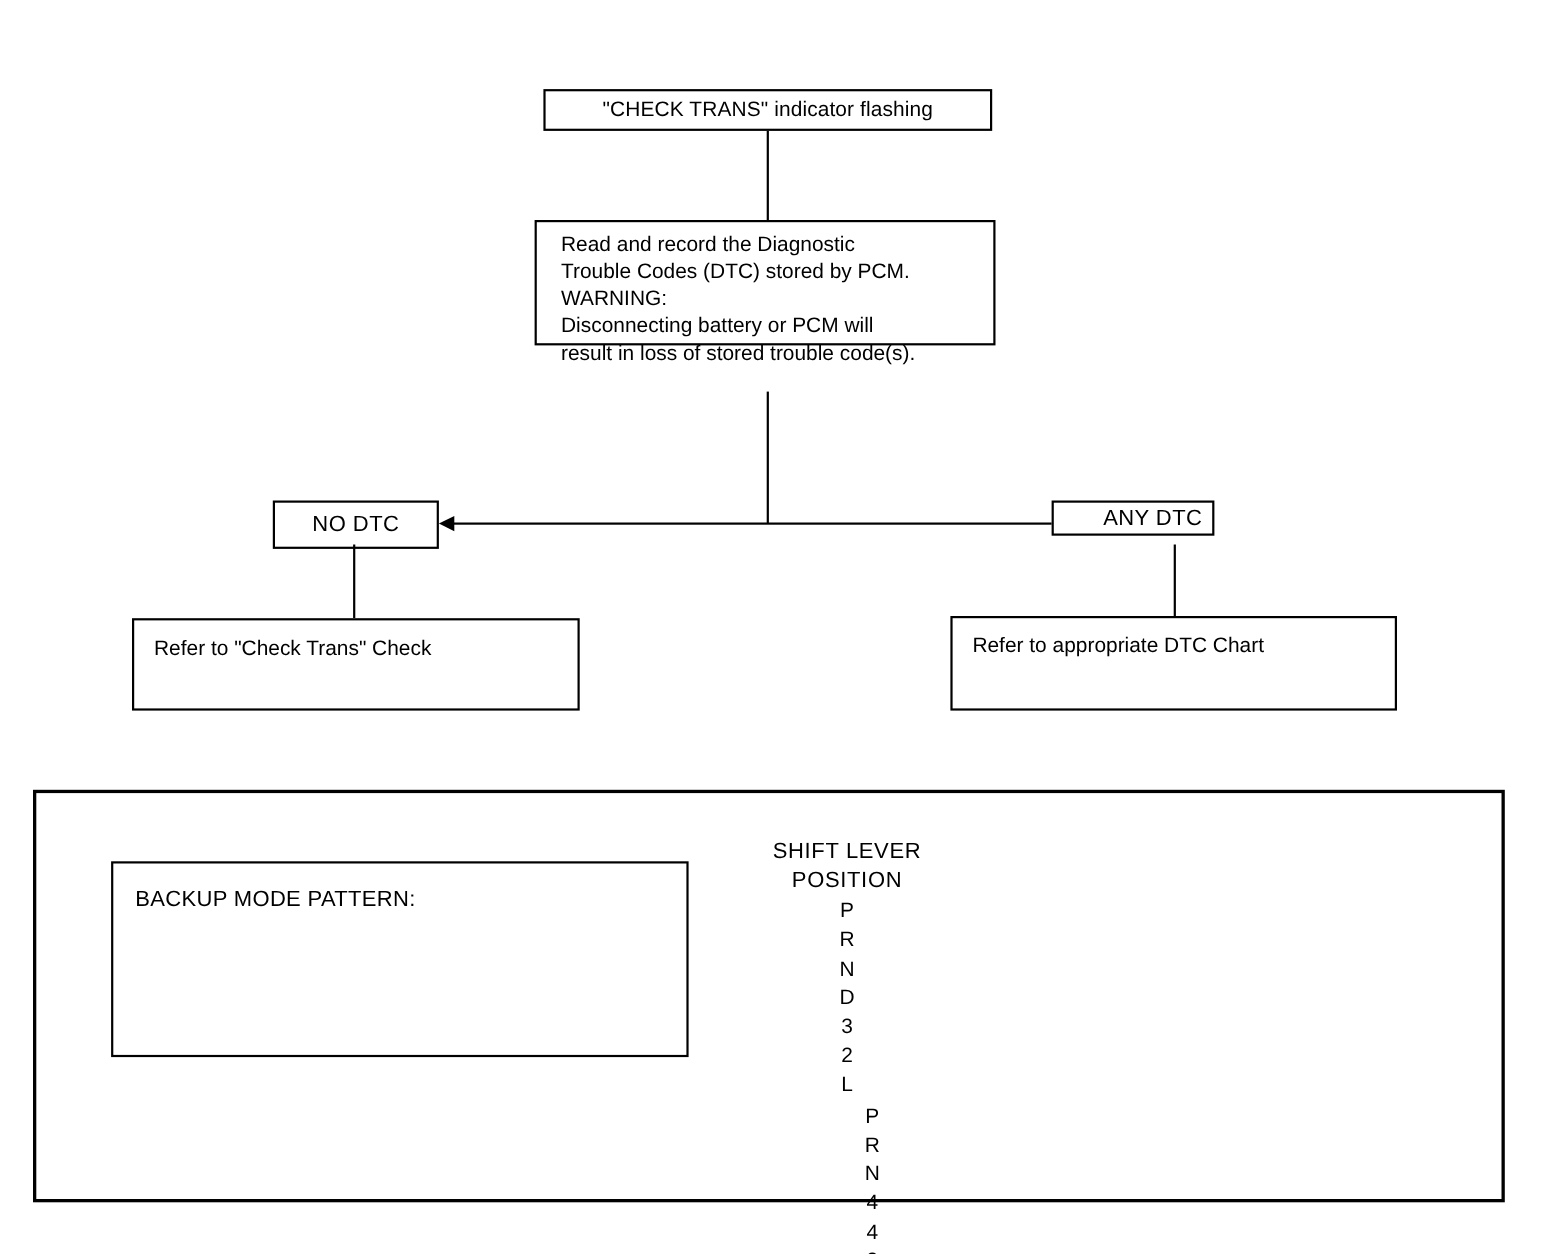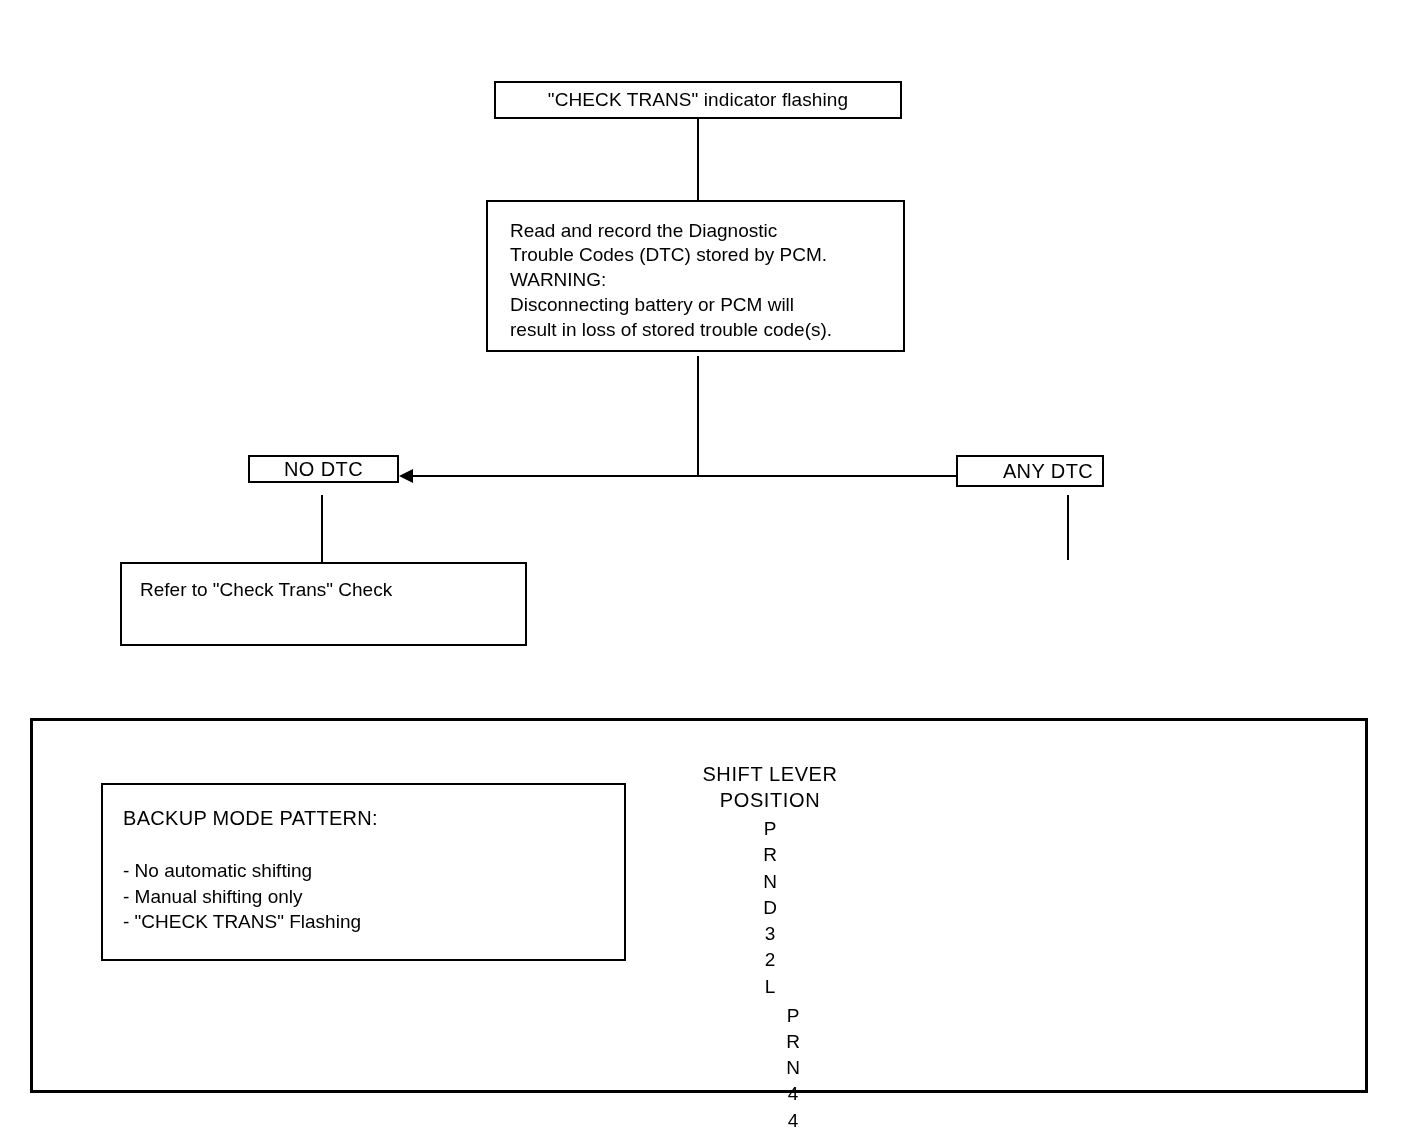--- a/index.html
+++ b/index.html
@@ -41,28 +41,27 @@
 
   
 
   #node-indicator {
     left: 494px; top: 81px; width: 408px; height: 38px;
     font-size: 19px;
   }
   #node-indicator .txt { font-size: 19px; letter-spacing: .1px; }
 
   #node-read {
-    left: 486px; top: 200px; width: 419px; height: 152px;
+    left: 486px; top: 200px; width: 419px; height: 114px;
     padding: 9px 0 0 22px;
-    align-items: center;
   }
   #node-read .txt { font-size: 19px; }
 
   #node-nodtc {
-    left: 248px; top: 455px; width: 151px; height: 28px;
+    left: 248px; top: 455px; width: 151px; height: 44px;
     font-size: 20px;
     text-align: center;
   }
   #node-anydtc {
     left: 956px; top: 455px; width: 148px; height: 32px;
     font-size: 20px;
     padding-left: 36px;
   }
   #node-nodtc .txt, #node-anydtc .txt { font-size: 20px; letter-spacing: .4px; }
 
@@ -185,29 +184,29 @@
     <span class="txt">ANY  DTC</span>
   </div>
 
   <div class="vline" id="conn-nodtc-down"></div>
   <div class="vline" id="conn-anydtc-down"></div>
 
   <div class="box box-tl" id="node-refer-check">
     <span class="txt">Refer to "Check Trans" Check</span>
   </div>
 
+  <div class="box box-tl" id="node-refer-dtc">
+    <span class="txt">Refer to appropriate DTC Chart</span>
+  </div>
 
   <div class="box" id="panel-backup-info"></div>
 
   <div class="box" id="node-backup-pattern">
     <div style="display:flex;flex-direction:column;">
       <span class="bm-title">BACKUP MODE PATTERN:</span>
-      <span class="bm-list">- No automatic shifting
-- Manual shifting only
-- "CHECK TRANS"  Flashing</span>
     </div>
   </div>
 
   <div id="gear-table">
     <div class="gear-col" id="gear-col-shift">
       <div class="gear-head">SHIFT LEVER
 POSITION</div>
       <div class="gear-values">P
 R
 N

